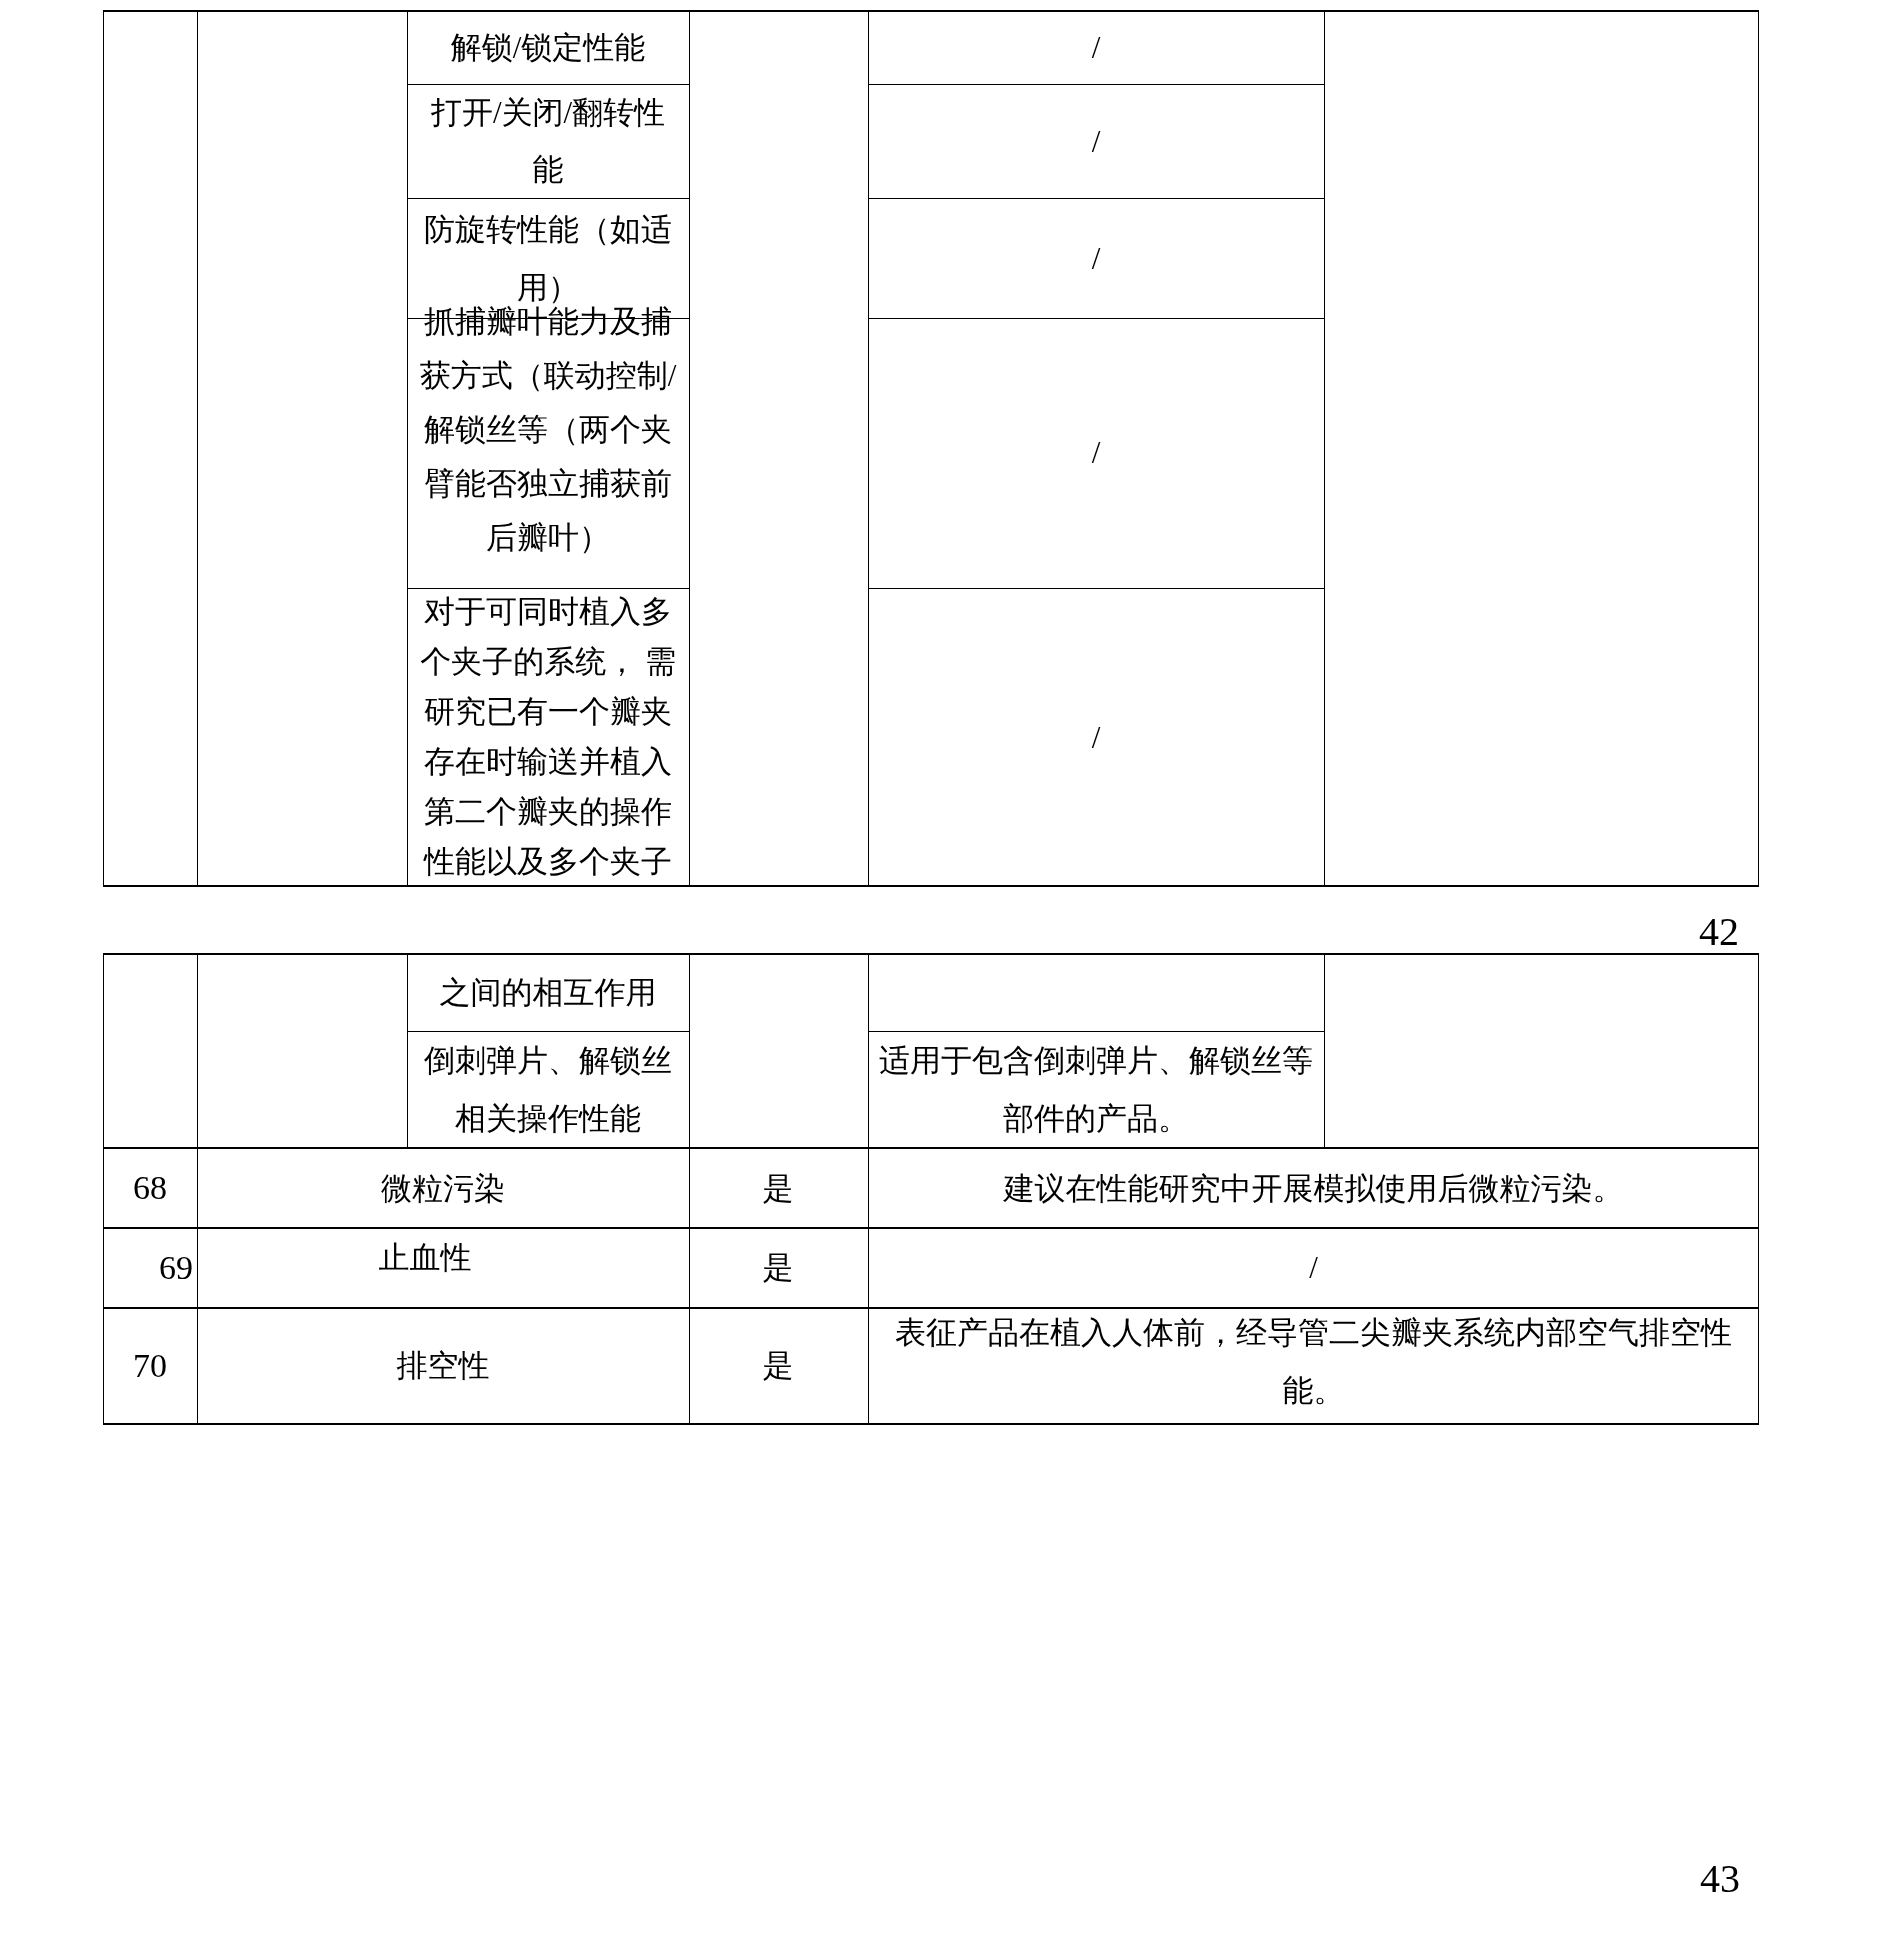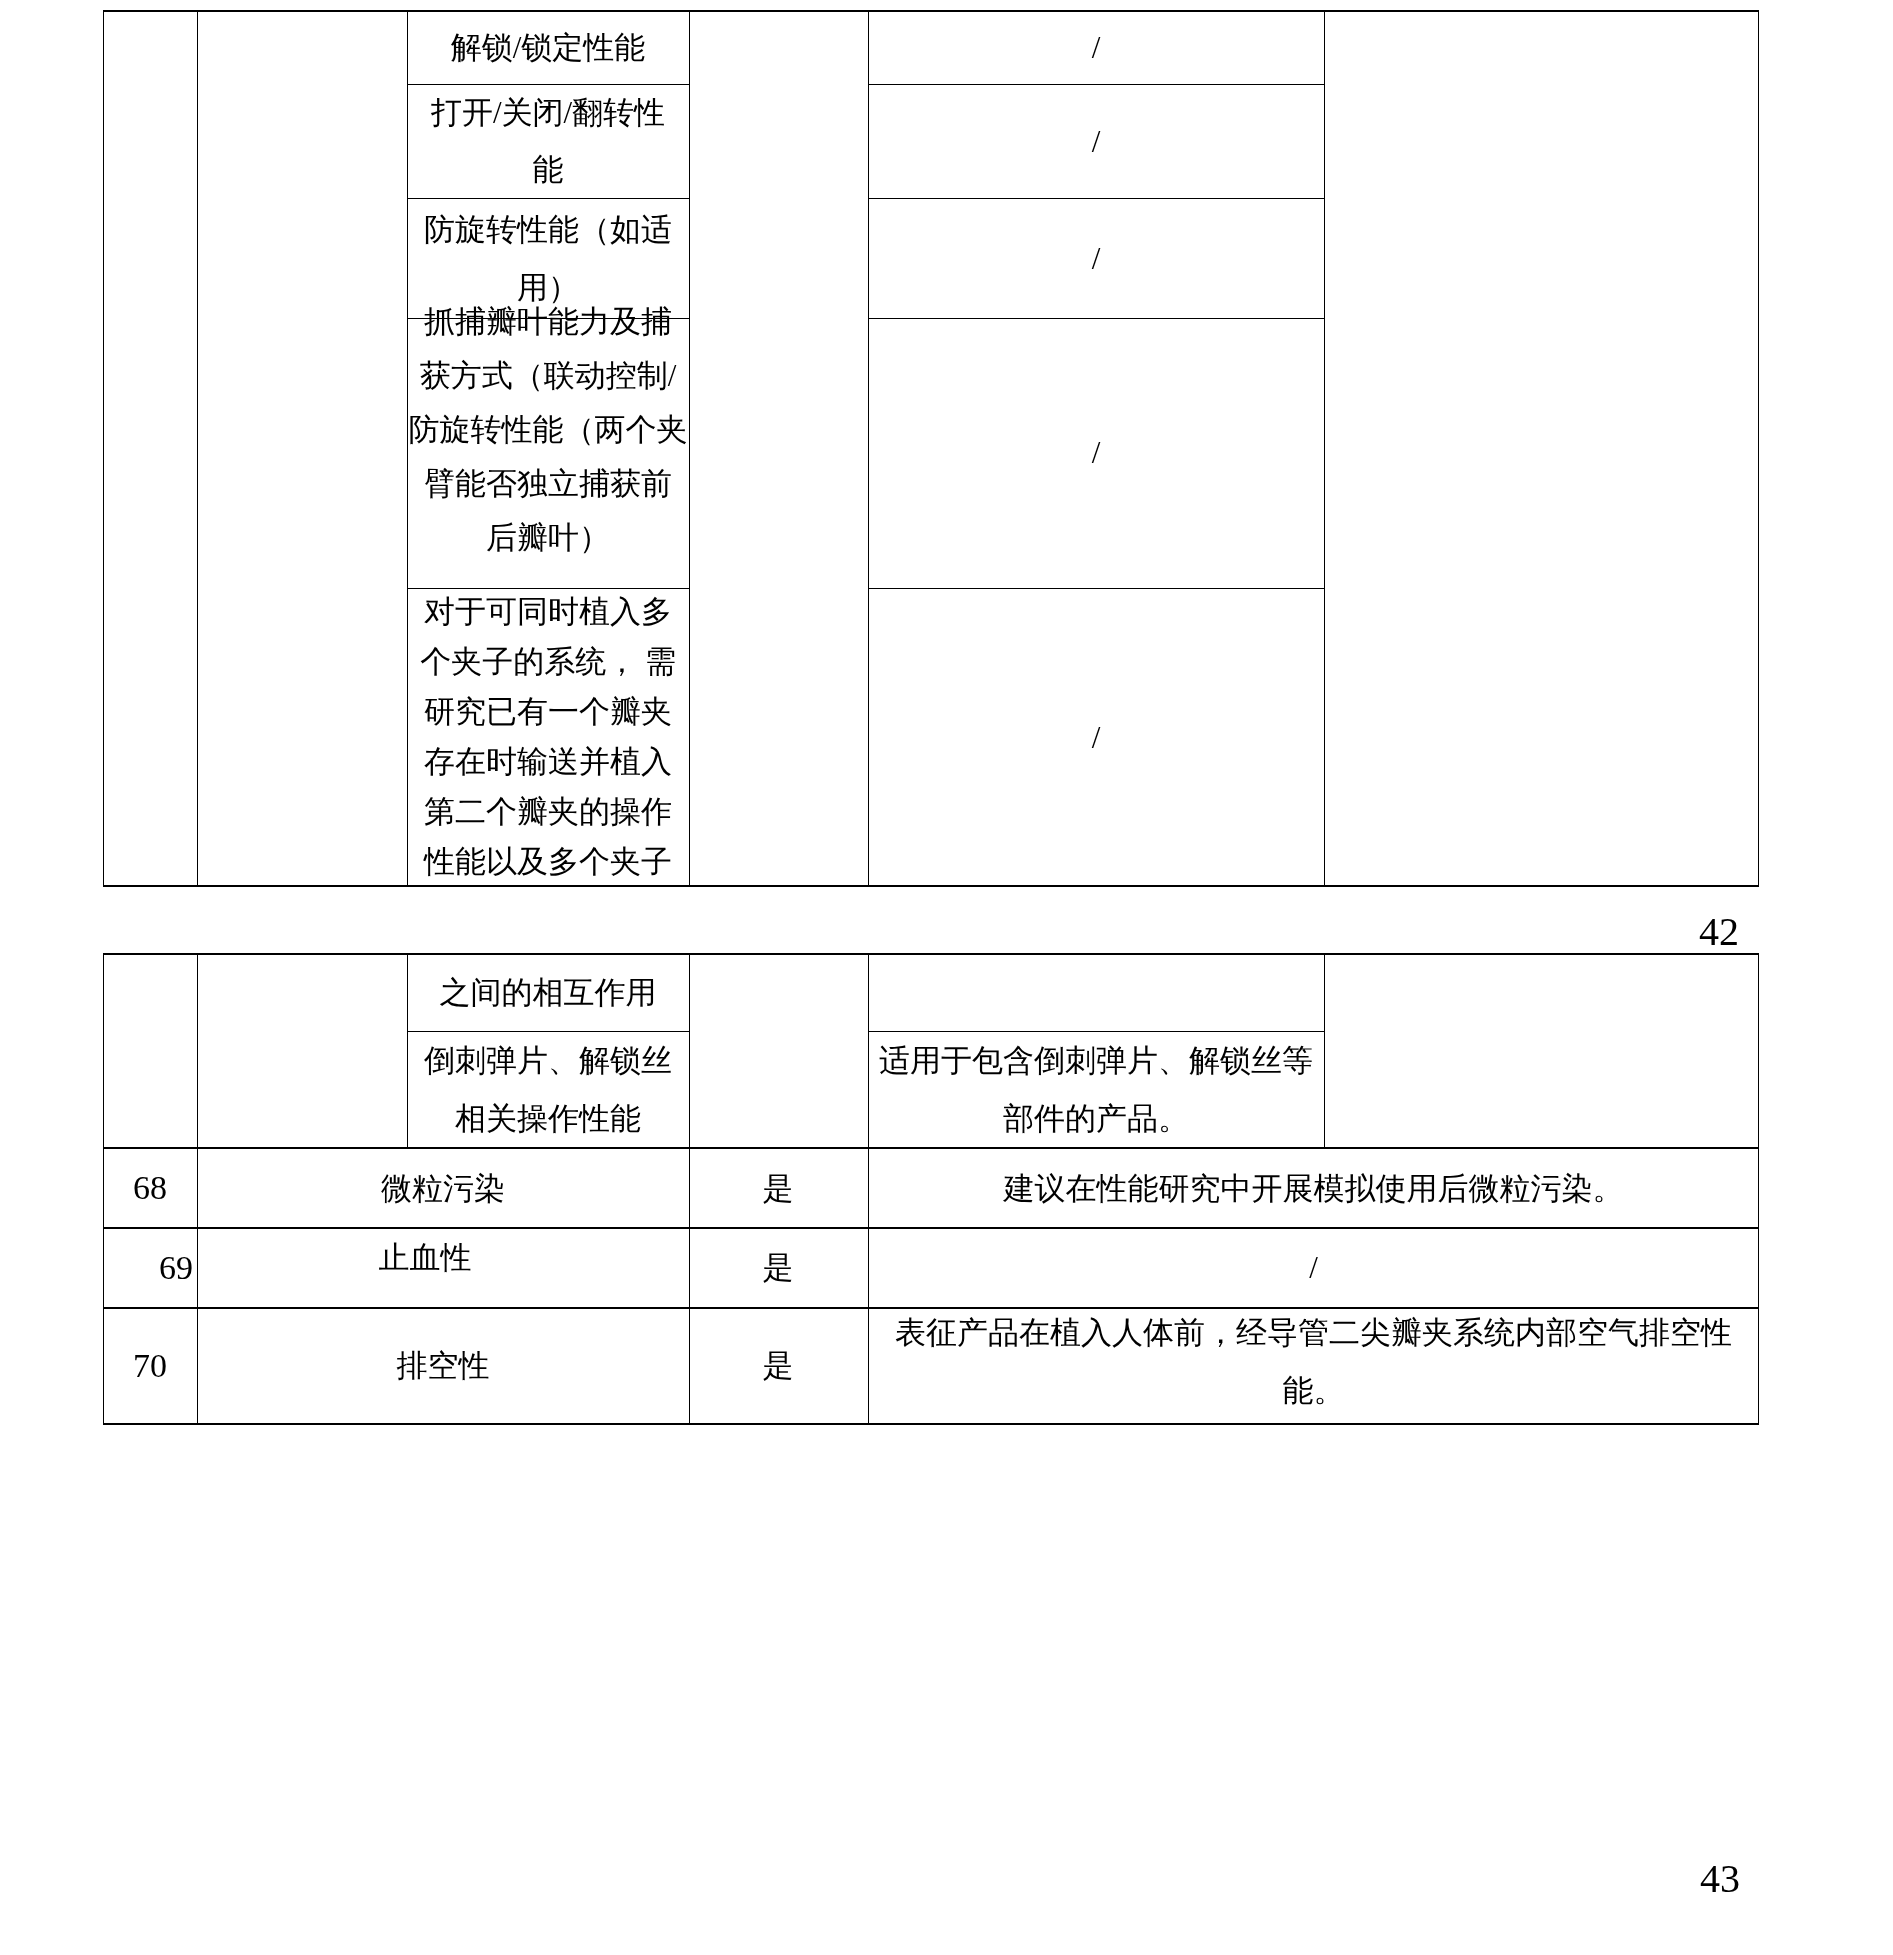--- a/index.html
+++ b/index.html
@@ -53,21 +53,21 @@
         <div class="line">打开/关闭/翻转性</div>
         <div class="line">能</div>
       </div>
     <div class="cell cjk lh138" style="left:407px;top:198px;width:282px;height:121px;">
         <div class="line">防旋转性能（如适</div>
         <div class="line">用）</div>
       </div>
     <div class="cell cjk lh128" style="left:407px;top:318px;width:282px;height:224px;">
         <div class="line">抓捕瓣叶能力及捕</div>
         <div class="line">获方式（联动控制/</div>
-        <div class="line">防旋转性能（两个夹</div>
+        <div class="line">解锁丝等（两个夹</div>
         <div class="line">臂能否独立捕获前</div>
         <div class="line">后瓣叶）</div>
       </div>
     <div class="cell cjk lh118" style="left:407px;top:588px;width:282px;height:298px;">
         <div class="line">对于可同时植入多</div>
         <div class="line">个夹子的系统， 需</div>
         <div class="line">研究已有一个瓣夹</div>
         <div class="line">存在时输送并植入</div>
         <div class="line">第二个瓣夹的操作</div>
         <div class="line">性能以及多个夹子</div>

